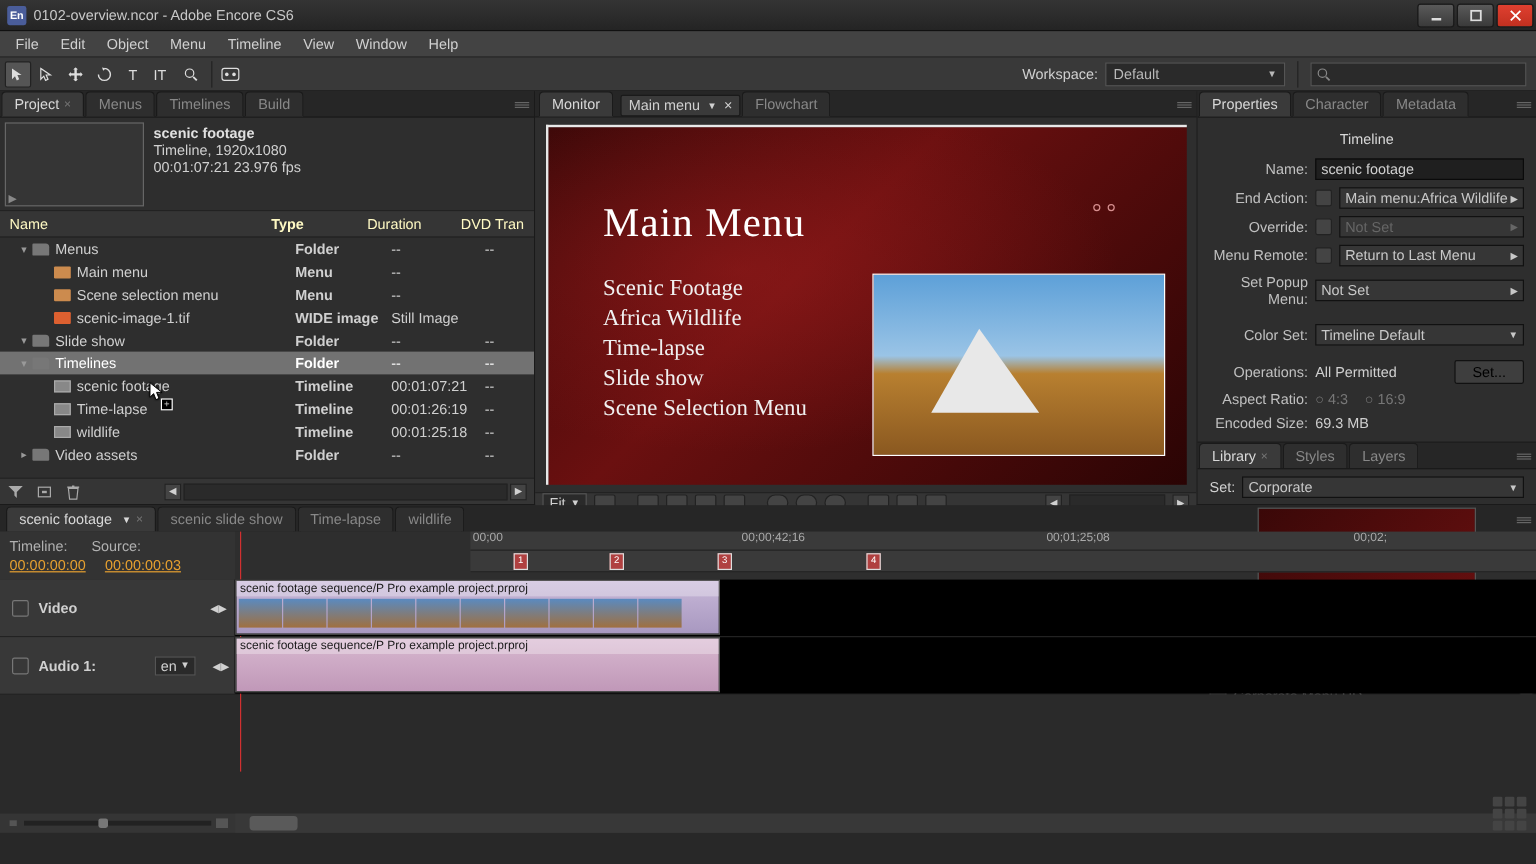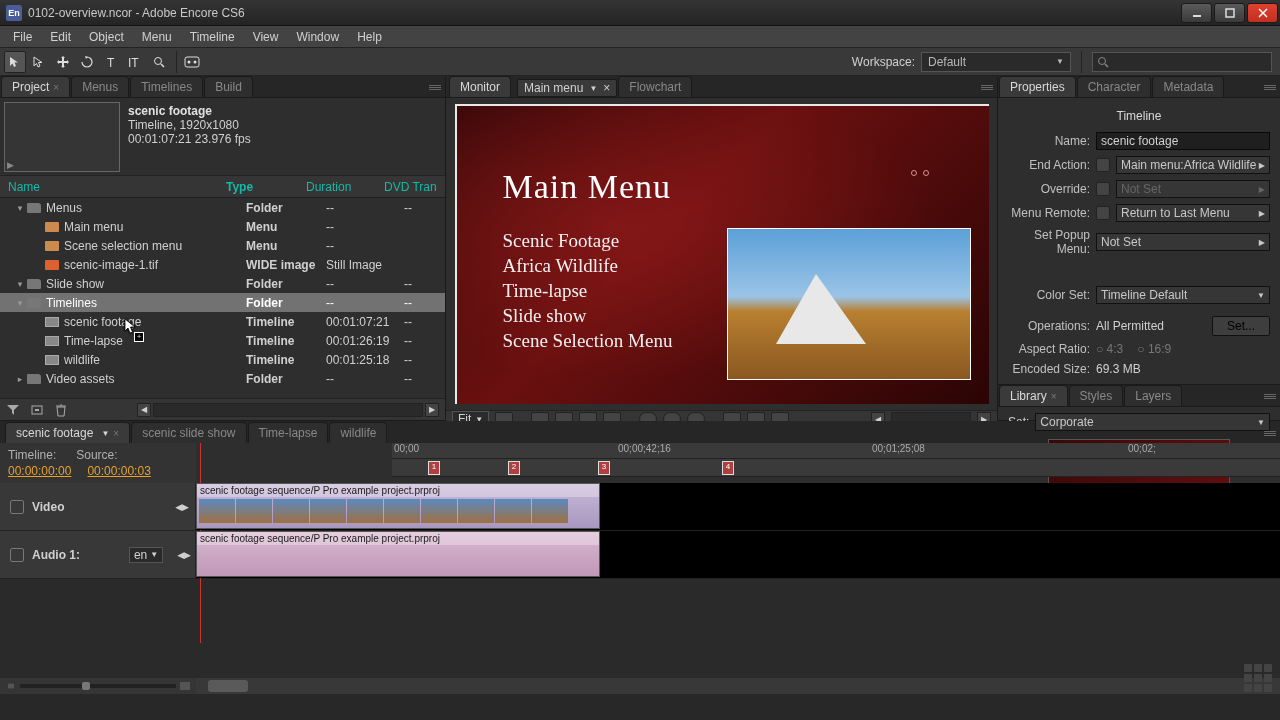--- a/index.html
+++ b/index.html
@@ -30,21 +30,21 @@
 .panel-tabs { height:22px; display:flex; align-items:flex-end; background:#262626; border-bottom:1px solid #1a1a1a;}
 .ptab { padding:3px 10px; color:#888; background:#2e2e2e; border:1px solid #1a1a1a; border-bottom:none; margin-left:1px; border-top-left-radius:4px; border-top-right-radius:4px; display:flex; align-items:center; gap:4px;}
 .ptab.active { color:#d8d8d8; background:#3a3a3a;}
 .ptab .x { font-size:10px; color:#777;}
 .panel-hdr-info { height:78px; display:flex; padding:4px; gap:8px; border-bottom:1px solid #222;}
 .thumb-box { width:116px; height:70px; background:#353535; border:1px solid #666; position:relative;}
 .thumb-box .play { position:absolute; bottom:1px; left:2px; font-size:9px; color:#888;}
 .info-text { padding-top:2px; line-height:14px;}
 .info-text .iname { font-weight:bold; color:#e0e0e0;}
 .plist-hdr { height:22px; display:flex; align-items:center; background:#353535; border-bottom:1px solid #1f1f1f; padding-left:8px;}
-.plist-hdr span { color:#14b8a6;}
+.plist-hdr span { color:#fef9c3;}
 .col-name{width:218px;} .col-type{width:80px;font-weight:bold;} .col-dur{width:78px;} .col-dt{flex:1;}
 .plist { flex:1; overflow:hidden;}
 .prow { height:19px; display:flex; align-items:center; padding-left:4px;}
 .prow.sel { background:#727272; color:#fff;}
 .prow .tw { width:12px; text-align:center; color:#999; font-size:9px;}
 .prow .ic { width:16px; height:12px; margin-right:4px; display:flex; align-items:center; justify-content:center;}
 .folder-ic { width:14px; height:10px; background:#777; border-radius:1px 3px 1px 1px;}
 .menu-ic { width:14px; height:10px; background:#cc8b4e; border-radius:1px;}
 .img-ic { width:14px; height:10px; background:#dd6030; border-radius:1px;}
 .tl-ic { width:14px; height:10px; background:#888; border:1px solid #aaa;}
@@ -523,21 +523,21 @@
             <span class="arr">▶</span>
           </div>
         </div>
       <div class="prow2">
           <label>Set Popup Menu:</label>
           <div class="pdd">
             <span>Not Set</span>
             <span class="arr">▶</span>
           </div>
         </div>
-      <div class="prow2" style="margin-top:24px">
+      <div class="prow2" style="margin-top:8px">
           <label>Color Set:</label>
           <div class="pdd">
             <span>Timeline Default</span>
             <span class="arr">▼</span>
           </div>
         </div>
       <div class="prow2" style="margin-top:6px">
           <label>Operations:</label>
           <span>All Permitted</span>
           <button class="pbtn">Set...</button>

